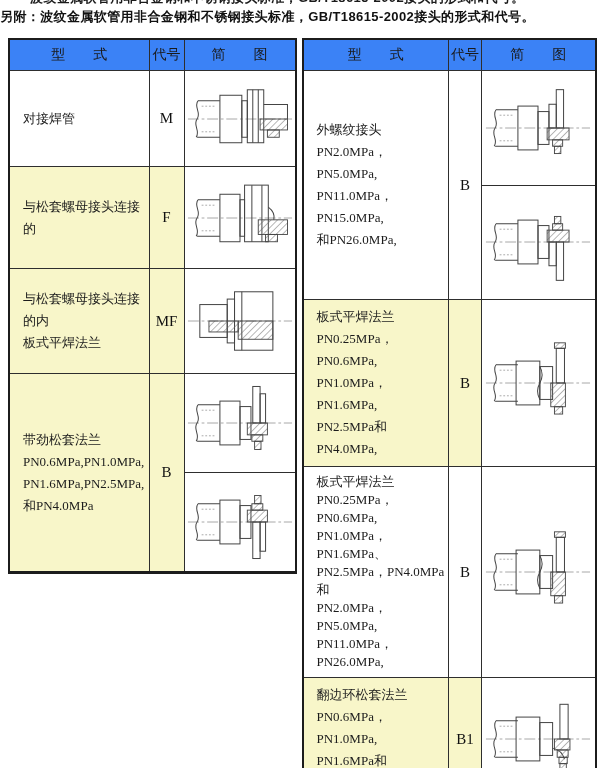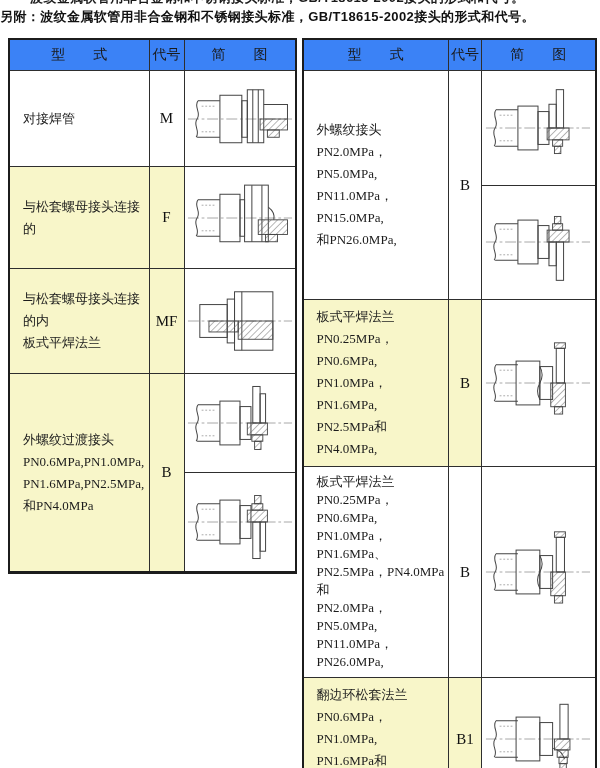--- a/index.html
+++ b/index.html
@@ -132,21 +132,21 @@
                   <rect x="54" y="14" width="42" height="64" stroke="#444" stroke-width="1.1" fill="none"></rect>
                   <path d="M62 14 V78" stroke="#444" stroke-width="1.1" fill="none"></path>
                   <rect x="58" y="46" width="38" height="20" fill="url(#h4)" stroke="#444" stroke-width="1"></rect>
                   <rect x="26" y="46" width="32" height="12" fill="url(#h4)" stroke="#444" stroke-width="1"></rect>
                 </svg>
               </div>
             </div>
           </td>
     </tr>
     <tr style="height:197px" class="tint">
-      <td class="type-cell">外螺纹过渡接头
+      <td class="type-cell">带劲松套法兰
 PN0.6MPa,PN1.0MPa,
 PN1.6MPa,PN2.5MPa,
 和PN4.0MPa</td>
       <td class="code-cell">B</td>
       <td class="diag-cell">
         <div class="dstack" style="height:197px">
           <div class="diag">
                 <svg viewBox="0 0 120 92" width="110" height="84" xmlns="http://www.w3.org/2000/svg">
                   <defs>
                     <pattern id="h6" patternUnits="userSpaceOnUse" width="5" height="5" patternTransform="rotate(45)">

